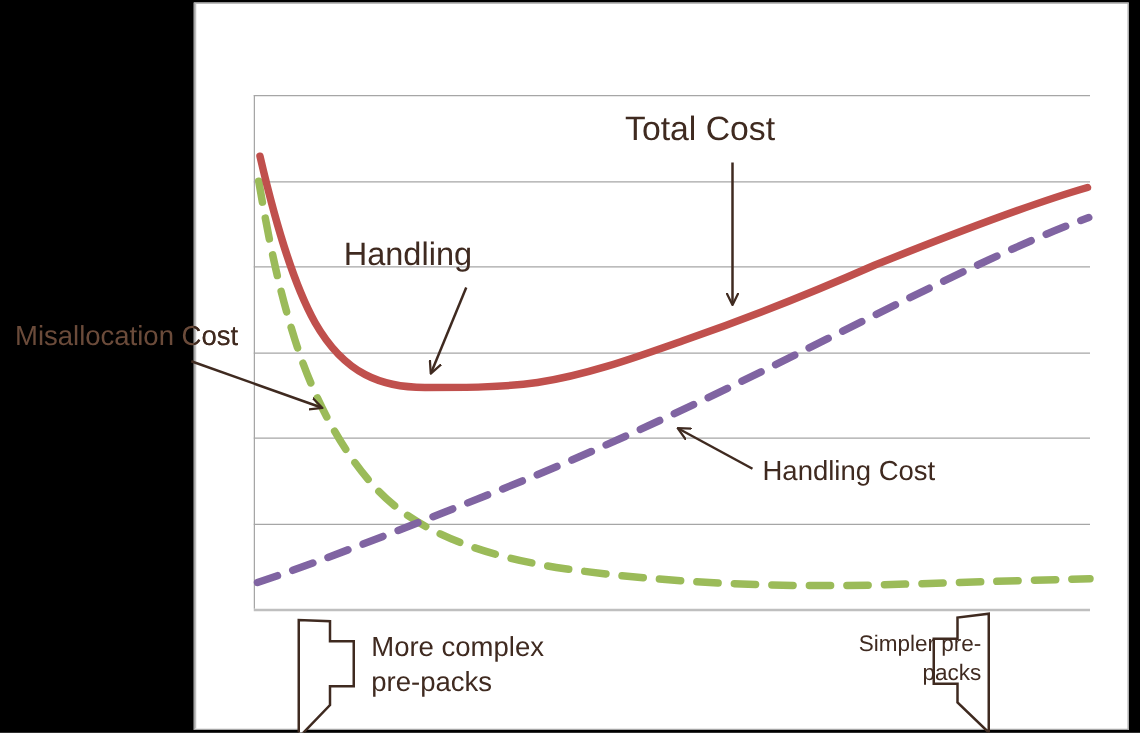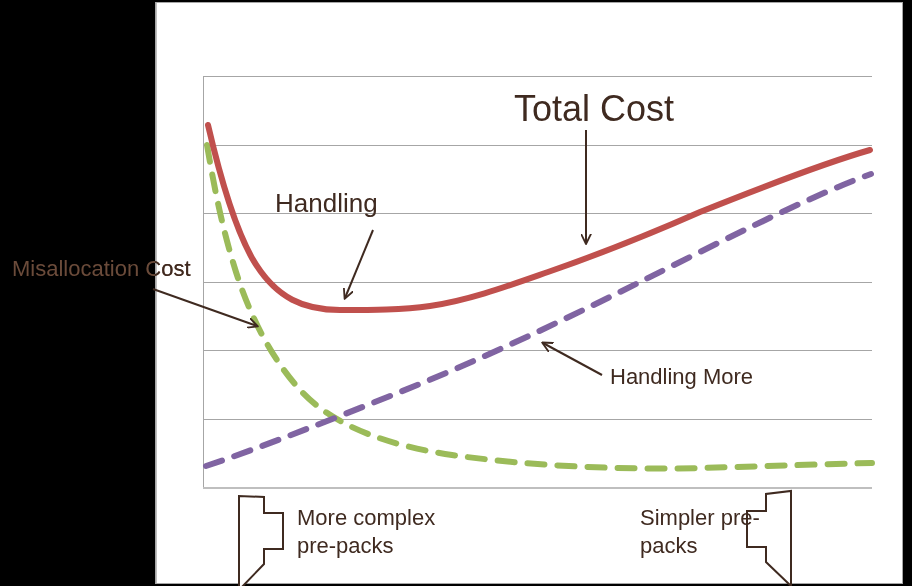--- a/index.html
+++ b/index.html
@@ -81,22 +81,21 @@
   
   .anno {
     position: absolute;
     color: #3f2a20;
     font-family: "Liberation Sans", sans-serif;
     white-space: nowrap;
     line-height: 1.18;
   }
   #label-total-cost {
     left: 500px; top: 88px;
-    font-size: 36px;
-    margin-left: 14px;
+    font-size: 27px;
   }
   #label-optimum {
     left: 275px; top: 188px;
     font-size: 26px;
   }
   #label-handling-cost {
     left: 610px; top: 364px;
     font-size: 22px;
   }
   #label-misallocation-cost {
@@ -107,24 +106,25 @@
   }
   #label-more-complex {
     left: 297px; top: 504px;
     font-size: 22px;
     line-height: 1.28;
     white-space: normal;
     width: 175px;
   }
   #label-simpler {
     left: 640px; top: 504px;
-    font-size: 22px;
+    font-size: 18px;
     line-height: 1.28;
     white-space: normal;
     width: 145px;
+    text-align: right;
   }
 
   
   #misalloc-clip {
     position: absolute;
     left: 155px; top: 250px;
     width: 60px; height: 34px;
     overflow: hidden;
     z-index: 41;
   }
@@ -202,21 +202,21 @@
            L 283,513 L 264,513 L 264,497 Z" fill="#ffffff" stroke="#3f2a20" stroke-width="2" stroke-linejoin="miter"></path>
 
   <path d="M 791,491 L 791,586 L 766,562 L 766,547 L 747,547
            L 747,511 L 766,511 L 766,494 Z" fill="#ffffff" stroke="#3f2a20" stroke-width="2" stroke-linejoin="miter"></path>
 </svg>
 
 <div class="anno" id="label-total-cost">Total Cost</div>
 
 <div class="anno" id="label-optimum">Handling</div>
 
-<div class="anno" id="label-handling-cost">Handling More</div>
+<div class="anno" id="label-handling-cost">Handling Cost</div>
 
 <div class="anno" id="label-misallocation-cost">Misallocation Cost</div>
 
 <div id="misalloc-clip">
   <span>Misallocation Cost</span>
 </div>
 
 <div class="anno" id="label-more-complex">More complex pre-packs</div>
 
 <div class="anno" id="label-simpler">Simpler pre-packs</div>

